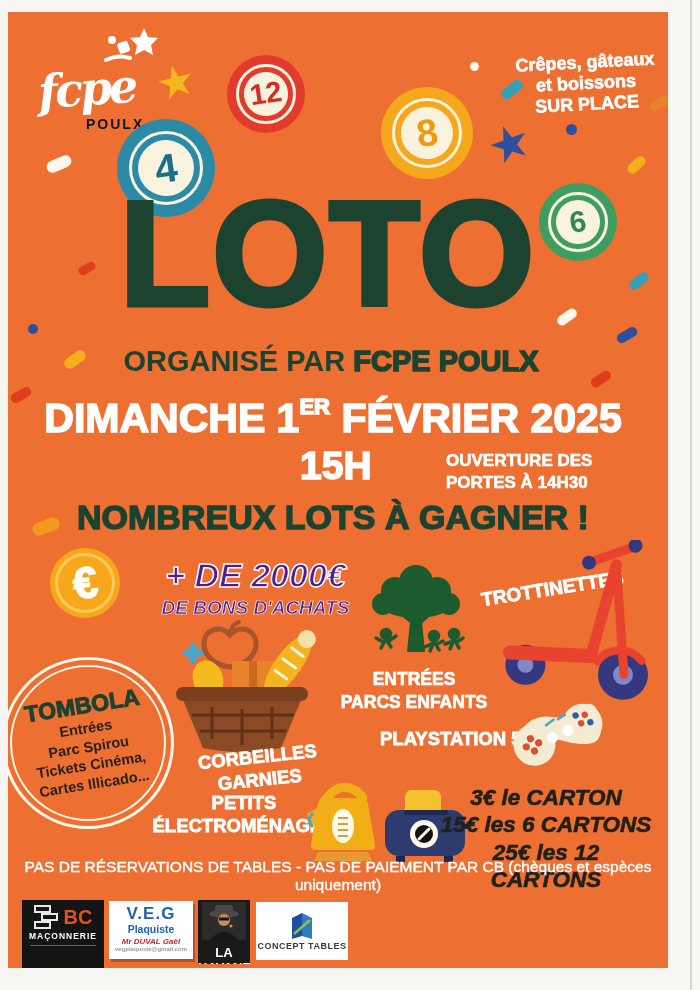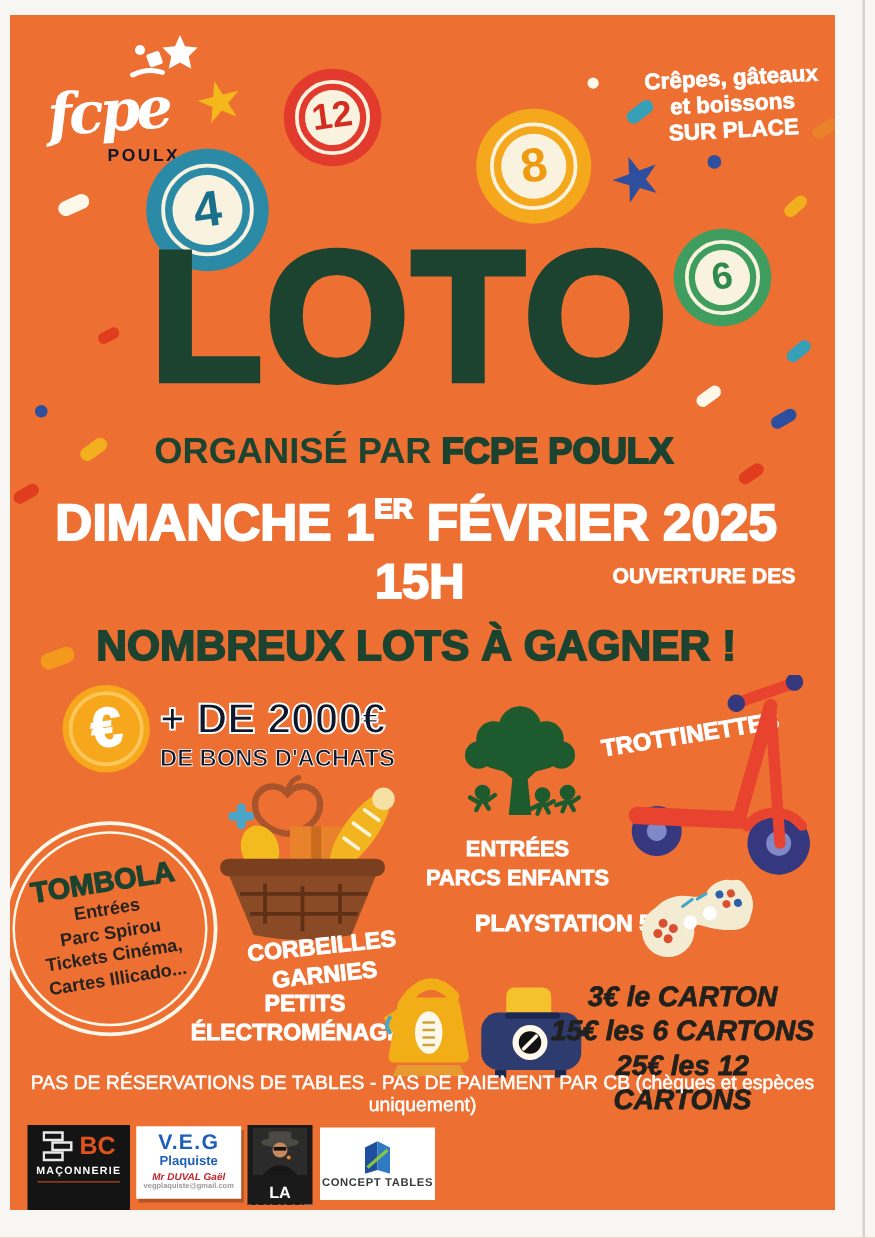--- a/index.html
+++ b/index.html
@@ -38,28 +38,28 @@
   .dot { position:absolute; border-radius:50%; }
 
   
   .title { position:absolute; left:0; right:20px; top:168px; text-align:center; font-size:148px; line-height:1; font-weight:bold; color:#1b4330; -webkit-text-stroke:5px #1b4330; letter-spacing:2px; }
   .organizer { position:absolute; left:0; right:14px; top:333px; text-align:center; font-size:29px; color:#1b4330; font-weight:bold; }
   .organizer .name { -webkit-text-stroke:1.6px #1b4330; margin-left:8px; }
 
   .date-line { position:absolute; left:0; right:10px; top:382px; text-align:center; font-size:41px; font-weight:bold; color:#fff; -webkit-text-stroke:1.6px #fff; }
   .date-line sup { font-size:22px; vertical-align:18px; }
   .time { position:absolute; left:292px; top:432px; font-size:39px; font-weight:bold; color:#fff; -webkit-text-stroke:1.6px #fff; }
-  .doors { position:absolute; left:438px; top:438px; font-size:17px; font-weight:bold; color:#fff; line-height:1.3;margin-left:44px; -webkit-text-stroke:0.6px #fff; }
+  .doors { position:absolute; left:438px; top:438px; font-size:17px; font-weight:bold; color:#fff; line-height:1.3; -webkit-text-stroke:0.6px #fff; }
   .headline { position:absolute; left:0; right:10px; top:486px; text-align:center; font-size:34px; font-weight:bold; color:#1b4330; -webkit-text-stroke:1.4px #1b4330; }
 
   
   .coin { position:absolute; left:42px; top:536px; width:70px; height:70px; border-radius:50%; background:#f6a71b; display:flex; align-items:center; justify-content:center; }
   .coin::after { content:""; position:absolute; inset:5px; border-radius:50%; border:3px solid #ffc75a; }
   .coin .euro { font-size:44px; font-weight:bold; color:#fff; transform:rotate(-8deg); -webkit-text-stroke:1.5px #fff; }
-  .vouchers { position:absolute; left:120px; top:544px; width:255px; text-align:left; color:#0f172a; }
+  .vouchers { position:absolute; left:120px; top:544px; width:255px; text-align:center; color:#4c1d95;font-style:italic; }
   .vouchers .l1 { font-size:34px; font-weight:bold; -webkit-text-stroke:1.5px #fff; }
   .vouchers .l2 { font-size:19px; font-weight:bold; margin-top:2px; -webkit-text-stroke:0.7px #fff; }
 
   
   .tree-wrap { position:absolute; left:352px; top:548px; }
   .parks-label { position:absolute; left:326px; top:656px; width:160px; text-align:center; font-size:17.5px; font-weight:bold; color:#fff; line-height:1.3; -webkit-text-stroke:0.7px #fff; }
   .scooter-label { position:absolute; left:452px; top:566px; width:185px; text-align:center; font-size:19px; font-weight:bold; color:#fff; transform:rotate(-9deg); -webkit-text-stroke:0.8px #fff; }
   .scooter-wrap { position:absolute; left:482px; top:528px; }
 
   
@@ -182,20 +182,21 @@
       <span>ORGANISÉ PAR</span><span class="name">FCPE POULX</span>
     </div>
 
     <div class="date-line">
       <span>DIMANCHE 1</span><sup>ER</sup>
       <span>FÉVRIER 2025</span>
     </div>
     <div class="time">15H</div>
     <div class="doors">
       <div>OUVERTURE DES</div>
+      <div>PORTES À 14H30</div>
     </div>
 
     <div class="headline">NOMBREUX LOTS À GAGNER !</div>
 
     <div class="coin">
       <span class="euro">€</span>
     </div>
     <div class="vouchers">
       <div class="l1">+ DE 2000€</div>
       <div class="l2">DE BONS D'ACHATS</div>

